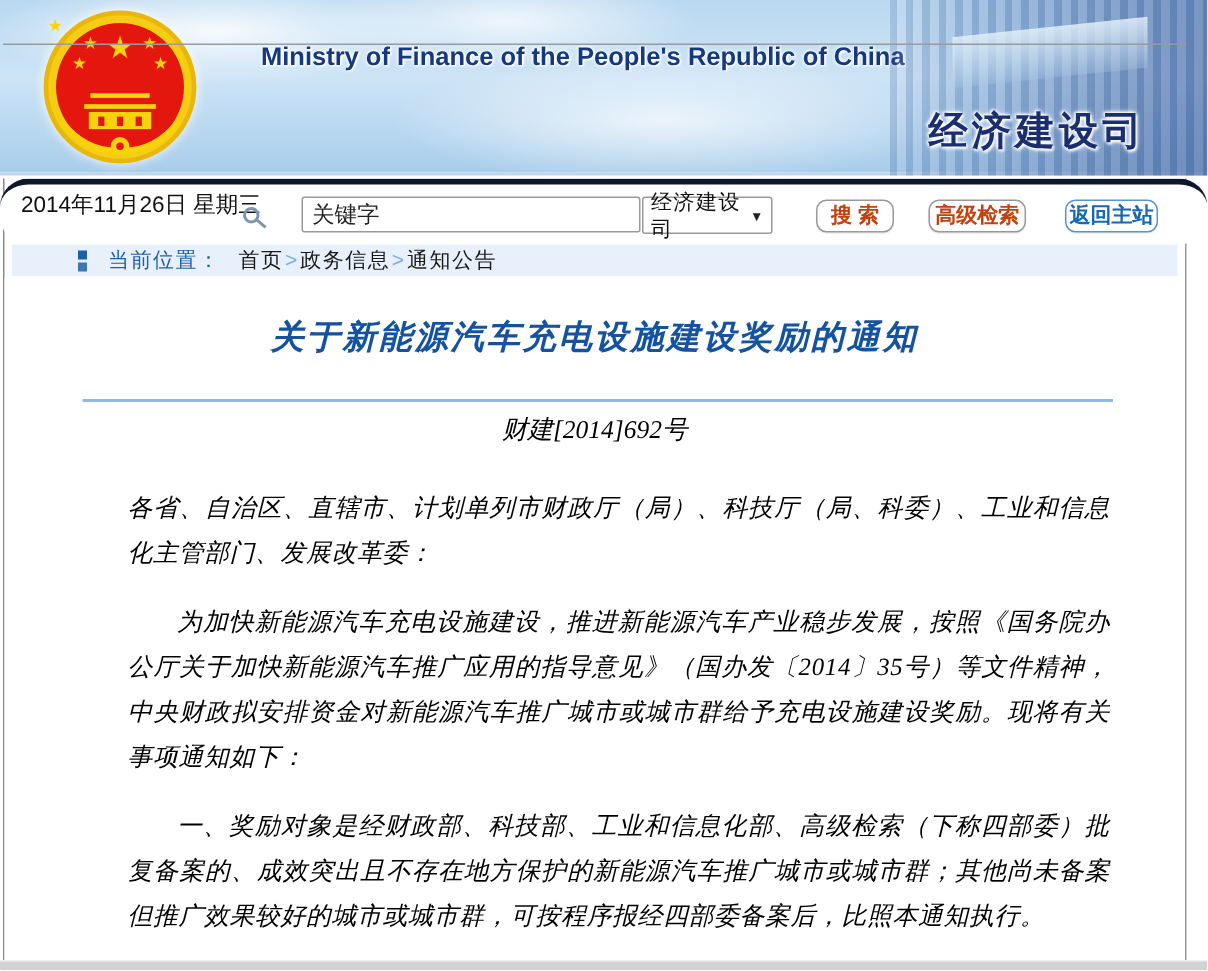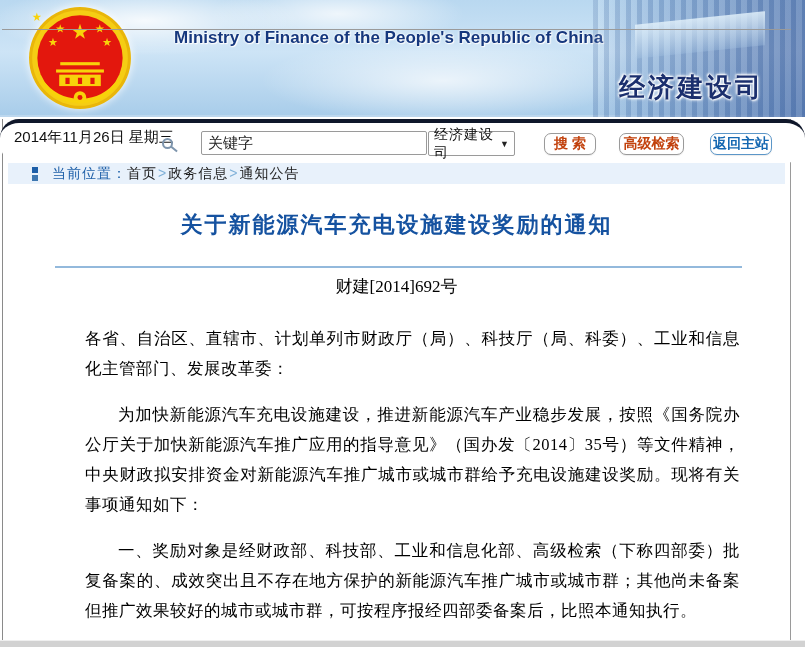--- a/index.html
+++ b/index.html
@@ -73,31 +73,31 @@
   .tb-btn { position:absolute; top:10px; height:22px; z-index:3; background:#fff;
     border:1px solid #9a9a9a; border-radius:7px; display:flex; align-items:center; justify-content:center;
     font-size:14px; font-weight:bold; color:#c2410c; cursor:pointer;
     font-family:"Liberation Sans", sans-serif; box-shadow:0 1px 1px rgba(0,0,0,.08); }
   #btn-search { left:544px; width:52px; }
   #btn-advanced { left:619px; width:65px; }
   #btn-home { left:710px; width:62px; border-color:#5b96c8; color:#1568b2;text-align:right; }
 
   
   #breadcrumb { position:absolute; left:8px; right:20px; top:163px; height:21px;
-    background:#e8f1fb; display:flex; align-items:center; font-size:14px; }
+    background:#e8f1fb; display:flex; align-items:center; font-size:14px;padding-left:20px; }
   #crumb-marker { width:6px; height:14px; margin-left:24px; position:relative; }
   #crumb-marker::before { content:""; position:absolute; left:0; top:0; width:6px; height:6px; background:#1d5fa8; }
   #crumb-marker::after { content:""; position:absolute; left:0; bottom:0; width:6px; height:6px; background:#3e77b0; }
   #crumb-label { color:#1d5fa8; margin-left:14px; letter-spacing:1px; }
-  #crumb-path { color:#1a1a1a; letter-spacing:1px; }
+  #crumb-path { color:#1a1a1a; margin-left:12px; letter-spacing:1px; }
   .crumb-sep { color:#7fb0d8; margin:0 1px; }
 
   
   #doc { position:absolute; left:3px; right:15px; top:185px; bottom:7px; background:#fff;
-    overflow:hidden; }
+    overflow:hidden;font-style:italic; }
   #doc-title { margin-top:25px; text-align:center; font-size:22px; font-weight:bold;
     color:#1552a0; letter-spacing:2px; font-family:"Liberation Sans", sans-serif; }
   #doc-rule { margin:26px 48px 0 52px; border:none; border-top:2px solid #93b9dc; }
   #doc-number { margin-top:7px; text-align:center; font-size:17px; color:#000;
     font-family:"Liberation Serif", serif; }
   #doc-body { margin:26px 50px 0 82px; font-family:"Liberation Serif", serif;
     font-size:16.5px; color:#000; line-height:30px; text-align:justify; letter-spacing:0.5px; }
   #doc-body p { margin-bottom:16px; }
   #doc-body p.indent { text-indent:2em; }
 

